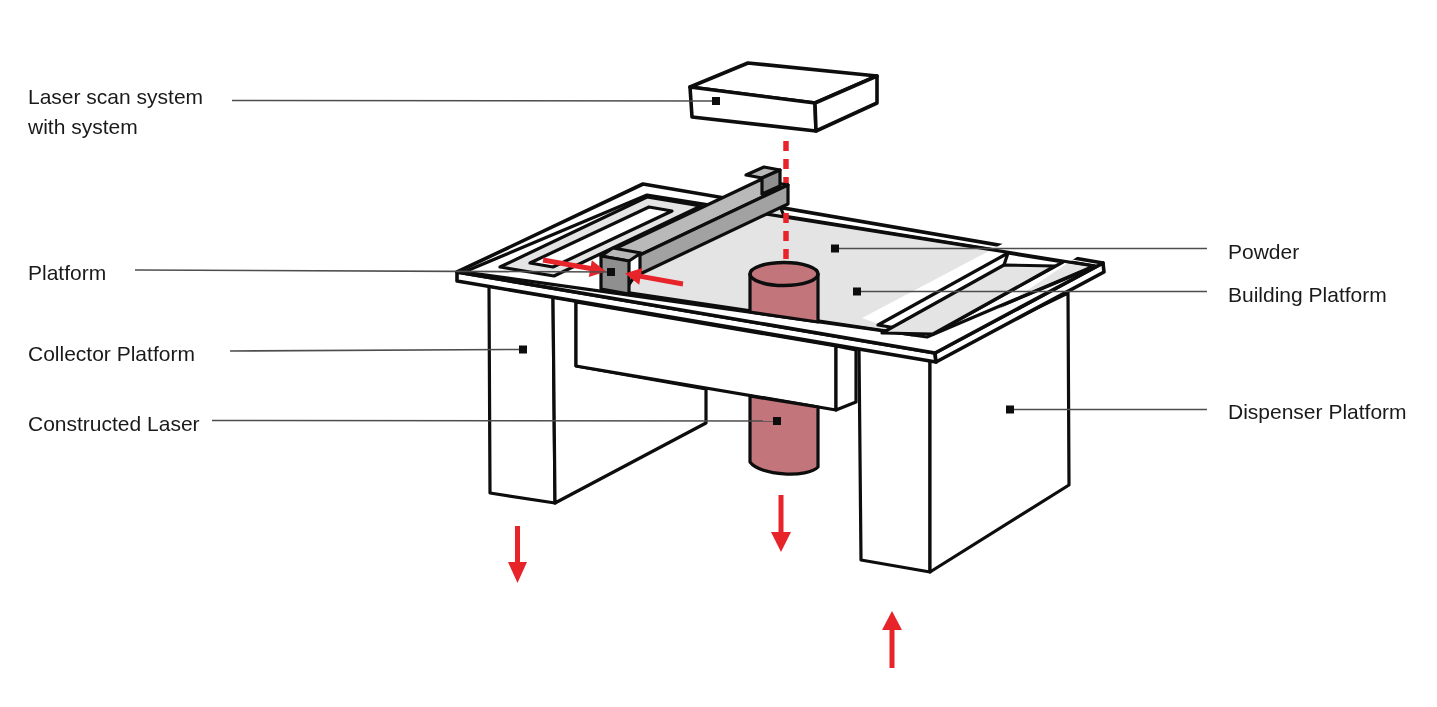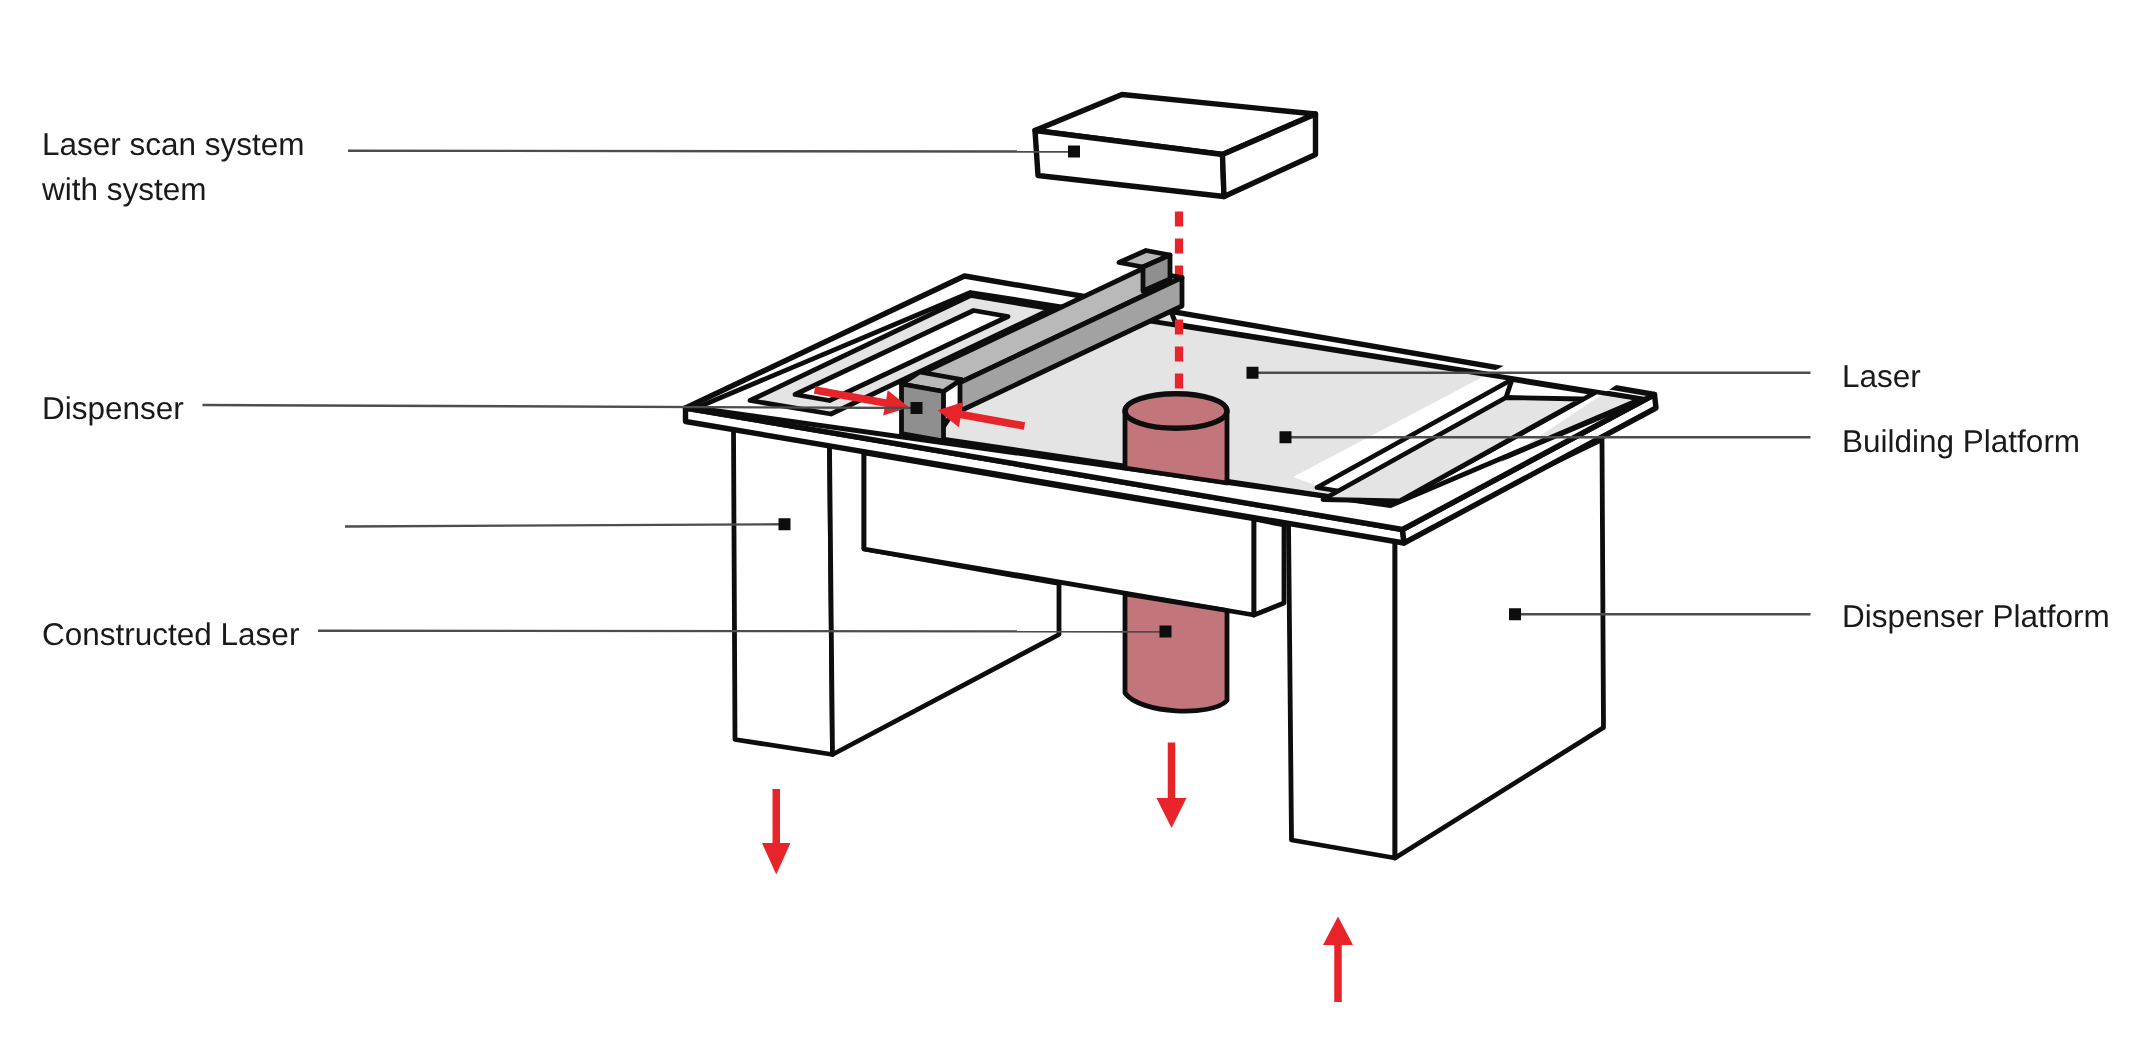--- a/index.html
+++ b/index.html
@@ -100,18 +100,19 @@
     <rect class="sq" x="831" y="244.5" width="8" height="8"></rect>
     <rect class="sq" x="853" y="287.5" width="8" height="8"></rect>
     <rect class="sq" x="1006" y="405.5" width="8" height="8"></rect>
   </g>
 </svg>
 
 <div class="lbl" style="left:28px;top:82px">
   <div>Laser scan system</div>
   <div>with system</div>
 </div>
-<div class="lbl" style="left:28px;top:258px">Dispenser</div>
+<div class="lbl" style="left:28px;top:258px">Platform</div>
+<div class="lbl" style="left:28px;top:339px">Collector Platform</div>
 <div class="lbl" style="left:28px;top:409px">Constructed Laser</div>
-<div class="lbl" style="left:1228px;top:237px">Laser</div>
+<div class="lbl" style="left:1228px;top:237px">Powder</div>
 <div class="lbl" style="left:1228px;top:280px">Building Platform</div>
 <div class="lbl" style="left:1228px;top:397px">Dispenser Platform</div>
 </div>
 
 </body></html>

